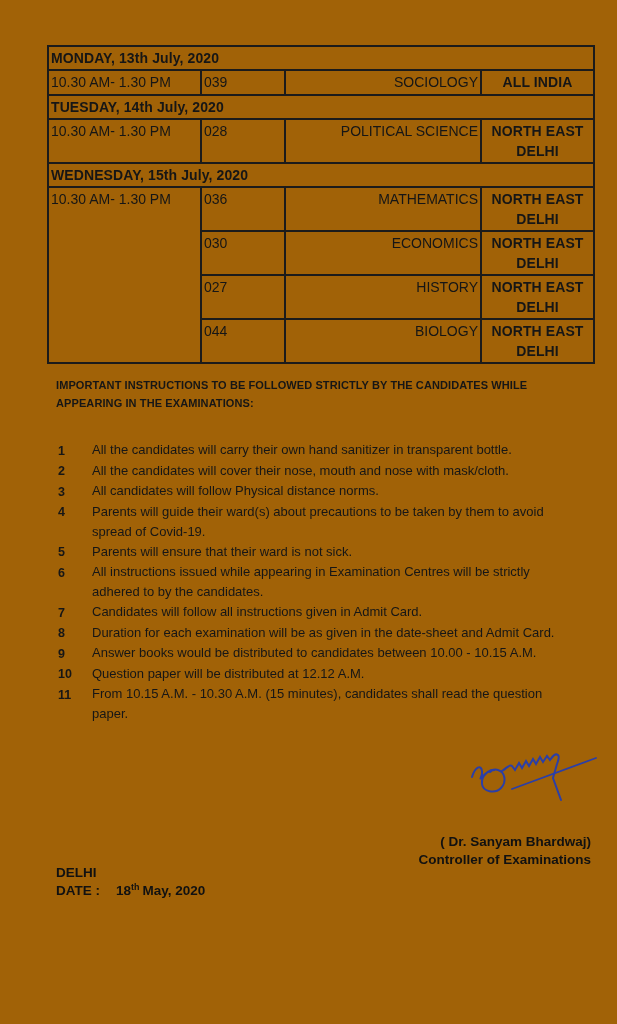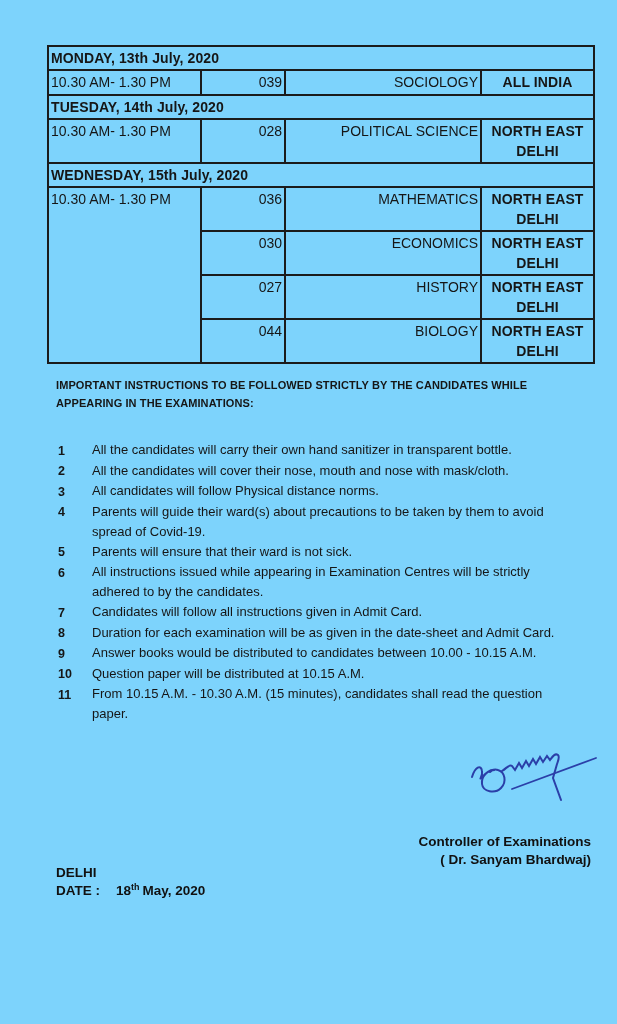--- a/index.html
+++ b/index.html
@@ -1,19 +1,19 @@
 <!DOCTYPE html>
 <html><head>
 <meta charset="utf-8">
 <style>
   html,body{margin:0;padding:0;background:#ffffff;}
   .page{
     position:relative;
     width:617px;height:1024px;
-    background:#7dd3fc;
+    background:#a16207;
     font-family:"Liberation Sans",sans-serif;
     color:#161616;
     overflow:hidden;
   }
   
   table.schedule{
     position:absolute;left:47px;top:45px;
     width:546px;
     border-collapse:collapse;
     table-layout:fixed;
@@ -25,21 +25,21 @@
     line-height:20px;
     padding:1px 2px;
   }
   td.day-header{
     font-weight:bold;
     font-size:14.5px;
     padding:1px 2px 2px 8px;
     letter-spacing:.1px;
   }
   td.time-cell{padding:2px 2px 2px 12px;height:21px;}
-  td.code-cell{text-align:right;padding-top:2px;}
+  td.code-cell{text-align:left;padding-top:2px;}
   td.subject-cell{text-align:right;font-size:13.5px;padding-top:3px;}
   td.region-cell{
     text-align:center;font-weight:bold;font-size:13.5px;
     padding:3px 8px 2px 8px;line-height:20px;letter-spacing:.1px;
   }
   tr.row-tall td{height:40px;}
   tr.row-mid td{height:39px;}
   
   .instr-heading{
     position:absolute;left:56px;top:376px;width:522px;
@@ -161,21 +161,21 @@
     <div class="instr-item">
       <span class="instr-num">8</span>
       <span class="instr-text">Duration for each examination will be as given in the date-sheet and Admit Card.</span>
     </div>
     <div class="instr-item">
       <span class="instr-num">9</span>
       <span class="instr-text">Answer books would be distributed to candidates between 10.00 - 10.15 A.M.</span>
     </div>
     <div class="instr-item">
       <span class="instr-num">10</span>
-      <span class="instr-text">Question paper will be distributed at 10.15 A.M.</span>
+      <span class="instr-text">Question paper will be distributed at 12.12 A.M.</span>
     </div>
     <div class="instr-item">
       <span class="instr-num">11</span>
       <span class="instr-text">From 10.15 A.M. - 10.30 A.M. (15 minutes), candidates shall read the question paper.</span>
     </div>
   </div>
 
   <svg class="signature" width="172" height="78" viewBox="0 0 172 78">
     <path d="M34,46 c3,-10 9,-13 10,-6 c1,5 -3,9 -1,7 c5,-5 9,-9 14,-8 c-7,0 -14,6 -13,14 c1,8 13,10 19,4 c6,-6 4,-16 -3,-18 c-3,-1 -6,0 -8,2" fill="none" stroke-width="2" stroke-linecap="round" stroke="#2b3fa8"></path>
     <path d="M64,40 c5,-3 7,-7 10,-5 l3,4 l4,-7 l3,5 l4,-7 l3,5 l4,-7 l3,5 l4,-7 l3,5 l4,-6 l3,4 c3,-4 5,-7 8,-5 c2,2 0,6 -1,9 l-4,14 l8,22" fill="none" stroke-width="2" stroke-linecap="round" stroke="#2b3fa8"></path>
@@ -183,17 +183,17 @@
   </svg>
 
   <div class="footer-left">
     <div>DELHI</div>
     <div class="date-line">
       <span>DATE :</span><span class="date-val"><span>18</span><sup>th</sup><span class="date-rest">May, 2020</span></span>
     </div>
   </div>
 
   <div class="footer-right">
+    <div>( Dr. Sanyam Bhardwaj)</div>
     <div>Controller of Examinations</div>
-    <div>( Dr. Sanyam Bhardwaj)</div>
   </div>
 
 </div>
 
 </body></html>

